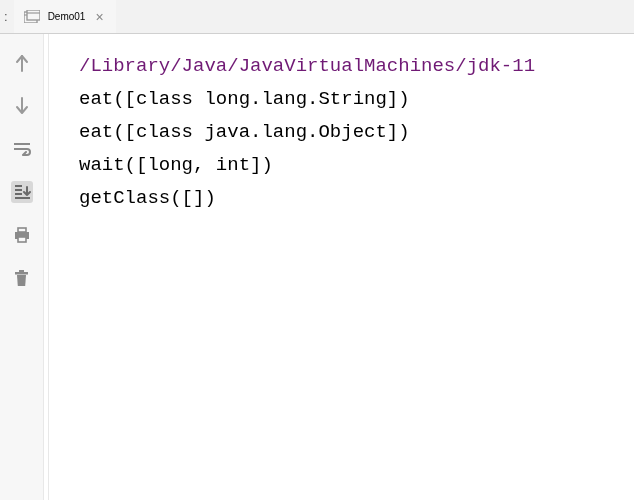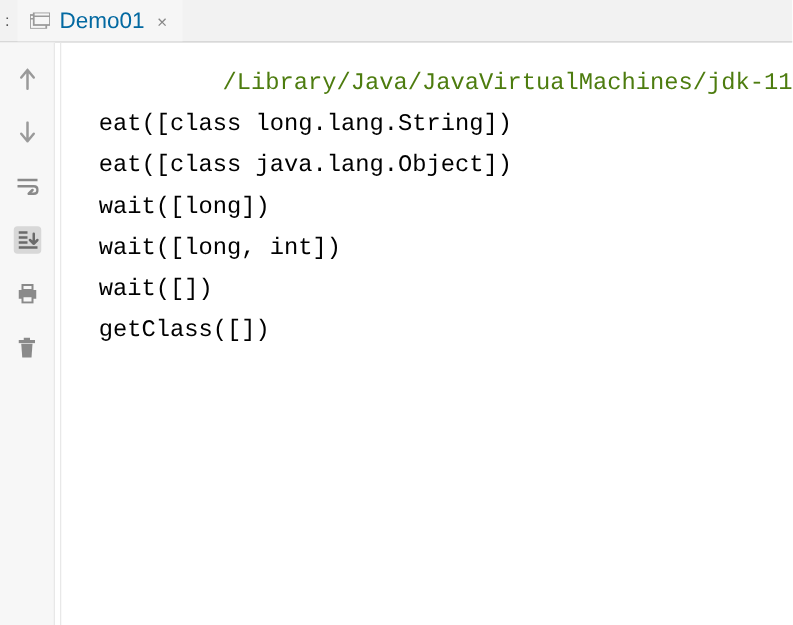--- a/index.html
+++ b/index.html
@@ -37,22 +37,22 @@
     }
     .tab-icon {
       width: 16px;
       height: 14px;
       position: relative;
     }
     .tab-icon svg {
       display: block;
     }
     .tab-title {
-      font-size: 18px;
-      color: #0369a1;
+      font-size: 10px;
+      color: #000000;
     }
     .tab-close {
       color: #888;
       font-size: 14px;
       cursor: pointer;
       padding: 0 2px;
     }
     .main-area {
       display: flex;
       height: calc(100% - 34px);
@@ -92,22 +92,21 @@
       color: #000;
       white-space: nowrap;
       overflow: hidden;
       border-left: 1px solid #e8e8e8;
       margin-left: 4px;
     }
     .line {
       display: block;
     }
     .path-line {
-      color: #4d7c0f;
-      text-align: right;
+      color: #701a75;
     }
   </style>
 </head>
 <body>
 
 <div class="top-bar">
   <span class="colon-label">:</span>
   <div class="tab">
     <span class="tab-icon">
       <svg width="16" height="13" viewBox="0 0 16 13">
@@ -163,18 +162,16 @@
         <rect x="1" y="2" width="13" height="2.5" fill="#8a8a8a"></rect>
         <path d="M3 5 L3.8 16 L11.2 16 L12 5 Z" fill="#8a8a8a"></path>
       </svg>
     </div>
   </div>
 
   <div class="content" id="console-content">
   <span class="line path-line">/Library/Java/JavaVirtualMachines/jdk-11</span>
       <span class="line">eat([class long.lang.String])</span>
       <span class="line">eat([class java.lang.Object])</span>
-      <span class="line">wait([long])</span>
       <span class="line">wait([long, int])</span>
-      <span class="line">wait([])</span>
       <span class="line">getClass([])</span>
     </div>
 </div>
 
 </body></html>

